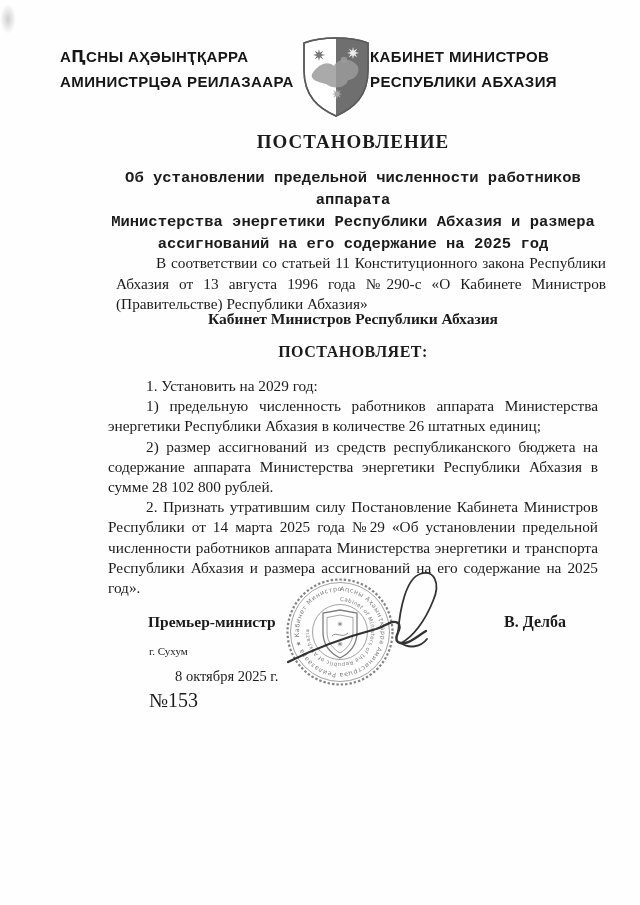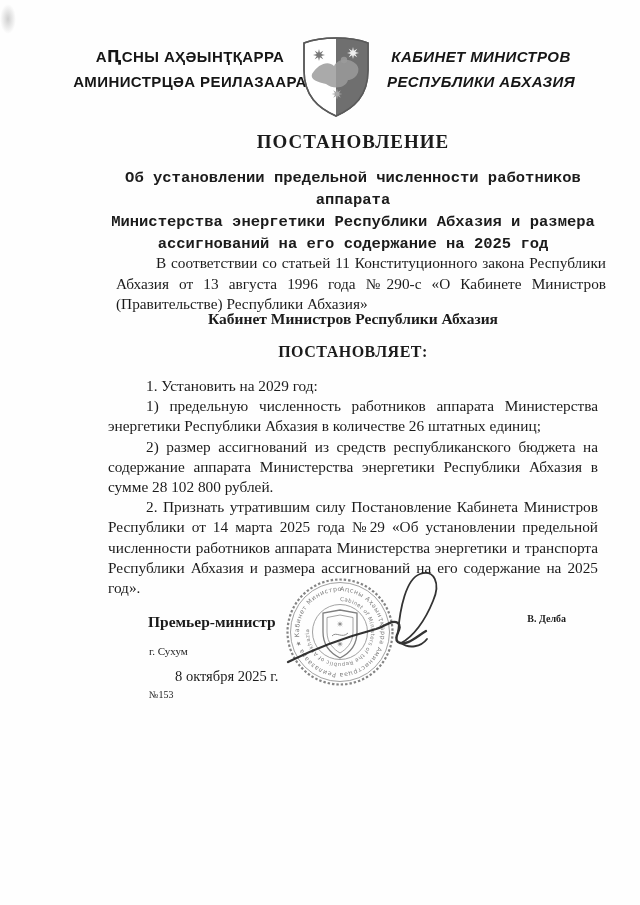--- a/index.html
+++ b/index.html
@@ -15,47 +15,47 @@
   }
   .smudge{
     position:absolute;left:0px;top:4px;width:16px;height:30px;
     background:radial-gradient(ellipse at center, rgba(150,150,150,.45), rgba(150,150,150,0) 70%);
   }
   
   .hdr-block{
     position:absolute;top:44px;
     font-family:"Liberation Sans","DejaVu Sans",sans-serif;
     font-weight:bold;font-size:15px;line-height:25px;
-    text-align:center;letter-spacing:.4px;color:#161616;
+    letter-spacing:.4px;color:#161616;
   }
   .hdr-left{left:60px;width:260px;}
-  .hdr-right{left:370px;width:222px;font-style:italic;}
+  .hdr-right{left:370px;width:222px;}
   .emblem{position:absolute;left:300px;top:36px;}
   
   .colcenter{position:absolute;left:108px;width:490px;text-align:center;}
   .doc-title{top:131px;font-size:19px;font-weight:bold;letter-spacing:1px;}
   .subject{top:167px;font-size:15.5px;font-weight:bold;line-height:22px;font-family:Liberation Mono, monospace;}
   .issuer{top:310px;font-size:15.5px;font-weight:bold;}
   .resolves{top:343px;font-size:16px;font-weight:bold;letter-spacing:.5px;}
   
   .preamble{
     position:absolute;left:116px;top:238px;width:490px;
     font-size:15.3px;line-height:20.5px;text-align:justify;text-indent:40px;
   }
   .body{
     position:absolute;left:108px;top:376px;width:490px;
     font-size:15.3px;line-height:20.2px;text-align:justify;
   }
   .body p{margin:0;text-indent:38px;}
   
   .sig-row-pos{position:absolute;left:148px;top:613px;font-size:15.5px;font-weight:bold;}
-  .sig-row-name{position:absolute;right:74px;top:613px;font-size:10px;font-weight:bold;}
+  .sig-row-name{position:absolute;right:74px;top:613px;font-size:16px;font-weight:bold;}
   .sig-city{position:absolute;left:149px;top:645px;font-size:11px;}
   .sig-date{position:absolute;left:149px;top:668px;font-size:14.5px;margin-left:26px;}
-  .sig-number{position:absolute;left:149px;top:689px;font-size:10px;}
+  .sig-number{position:absolute;left:149px;top:689px;font-size:20px;}
   .seal-svg{position:absolute;left:280px;top:563px;}
 </style>
 </head>
 <body>
 
 <div class="page">
 
   <div class="smudge"></div>
 
   <div class="hdr-block hdr-left">

